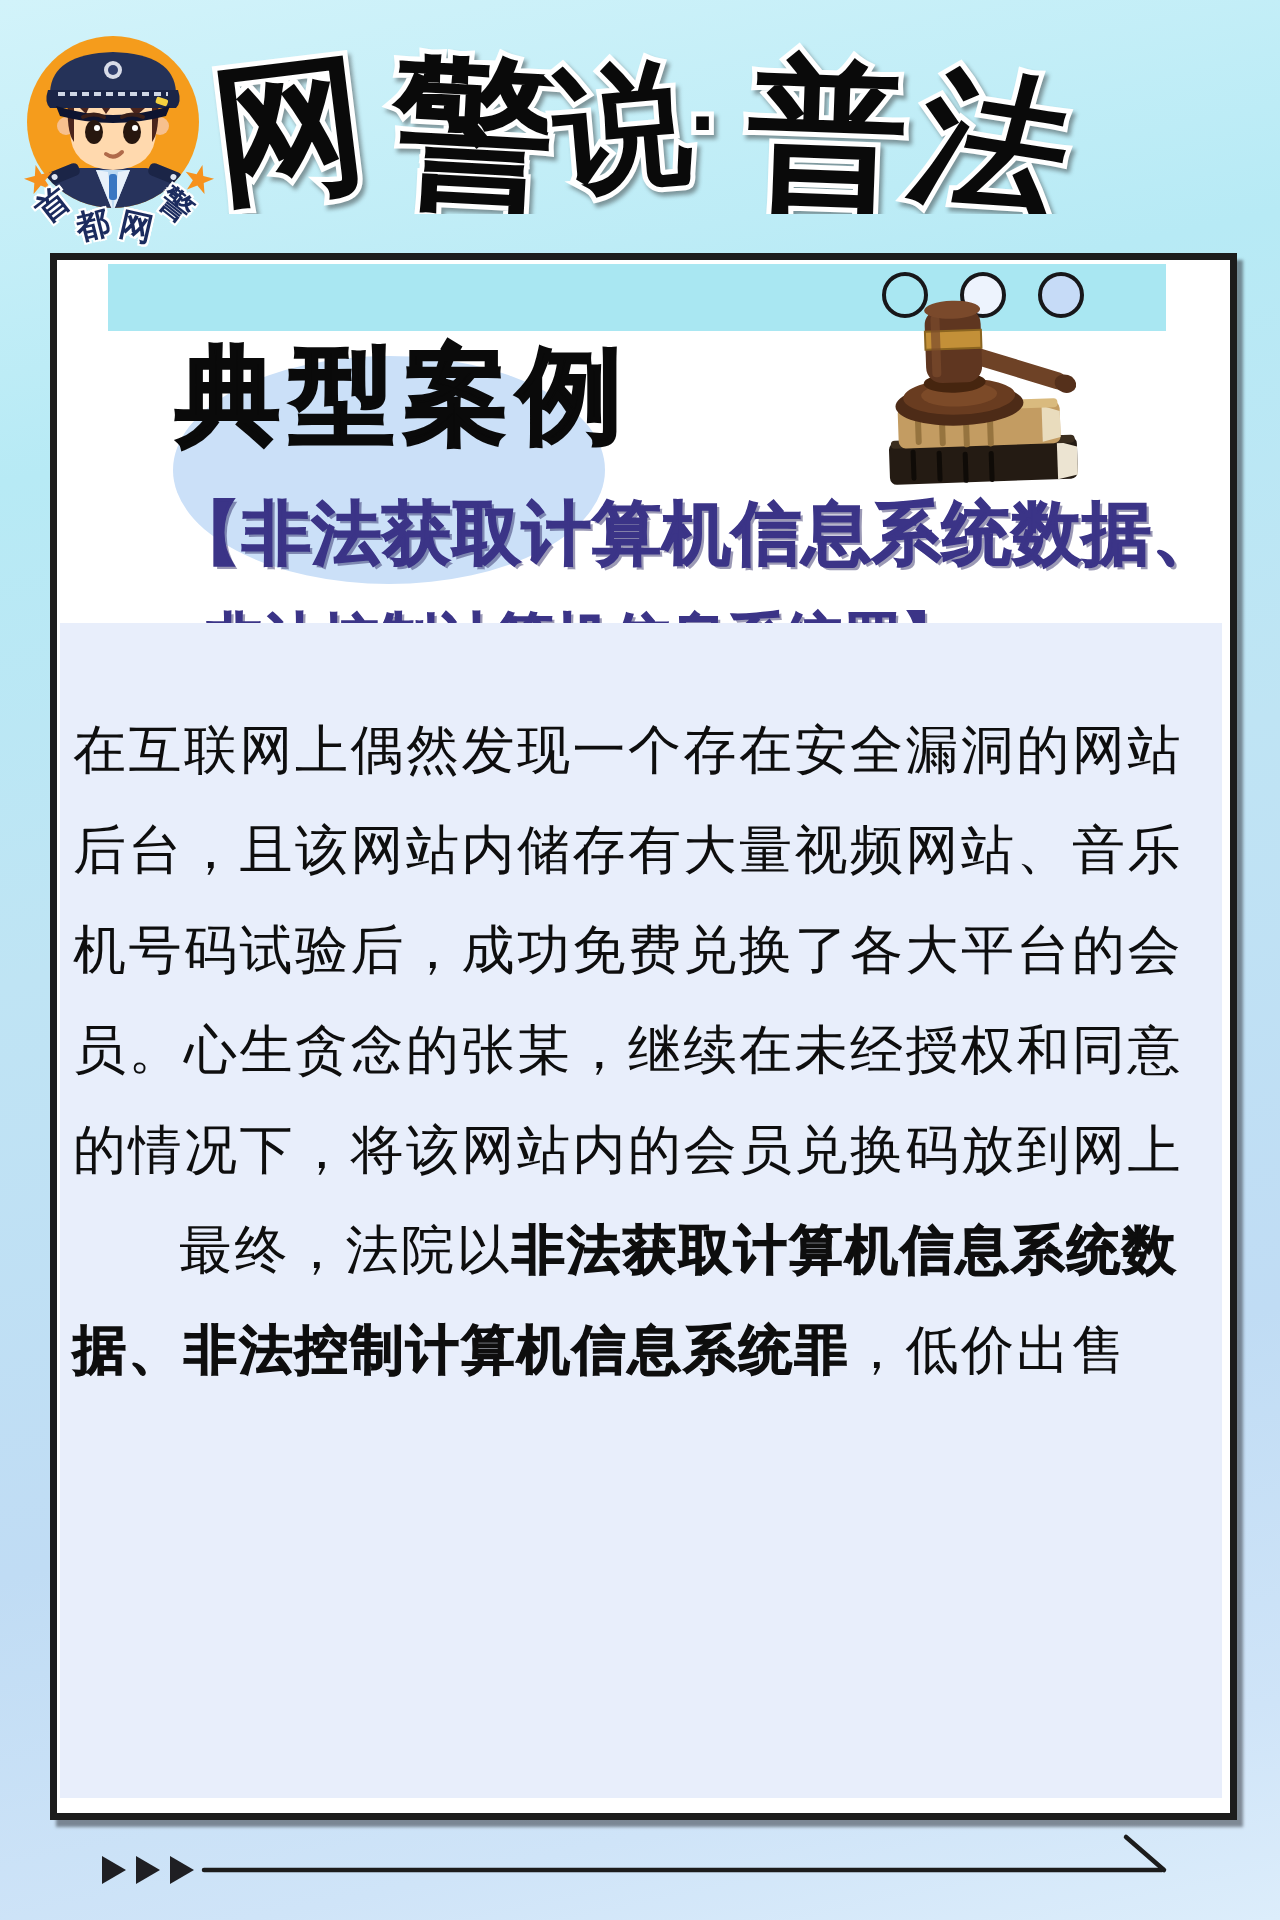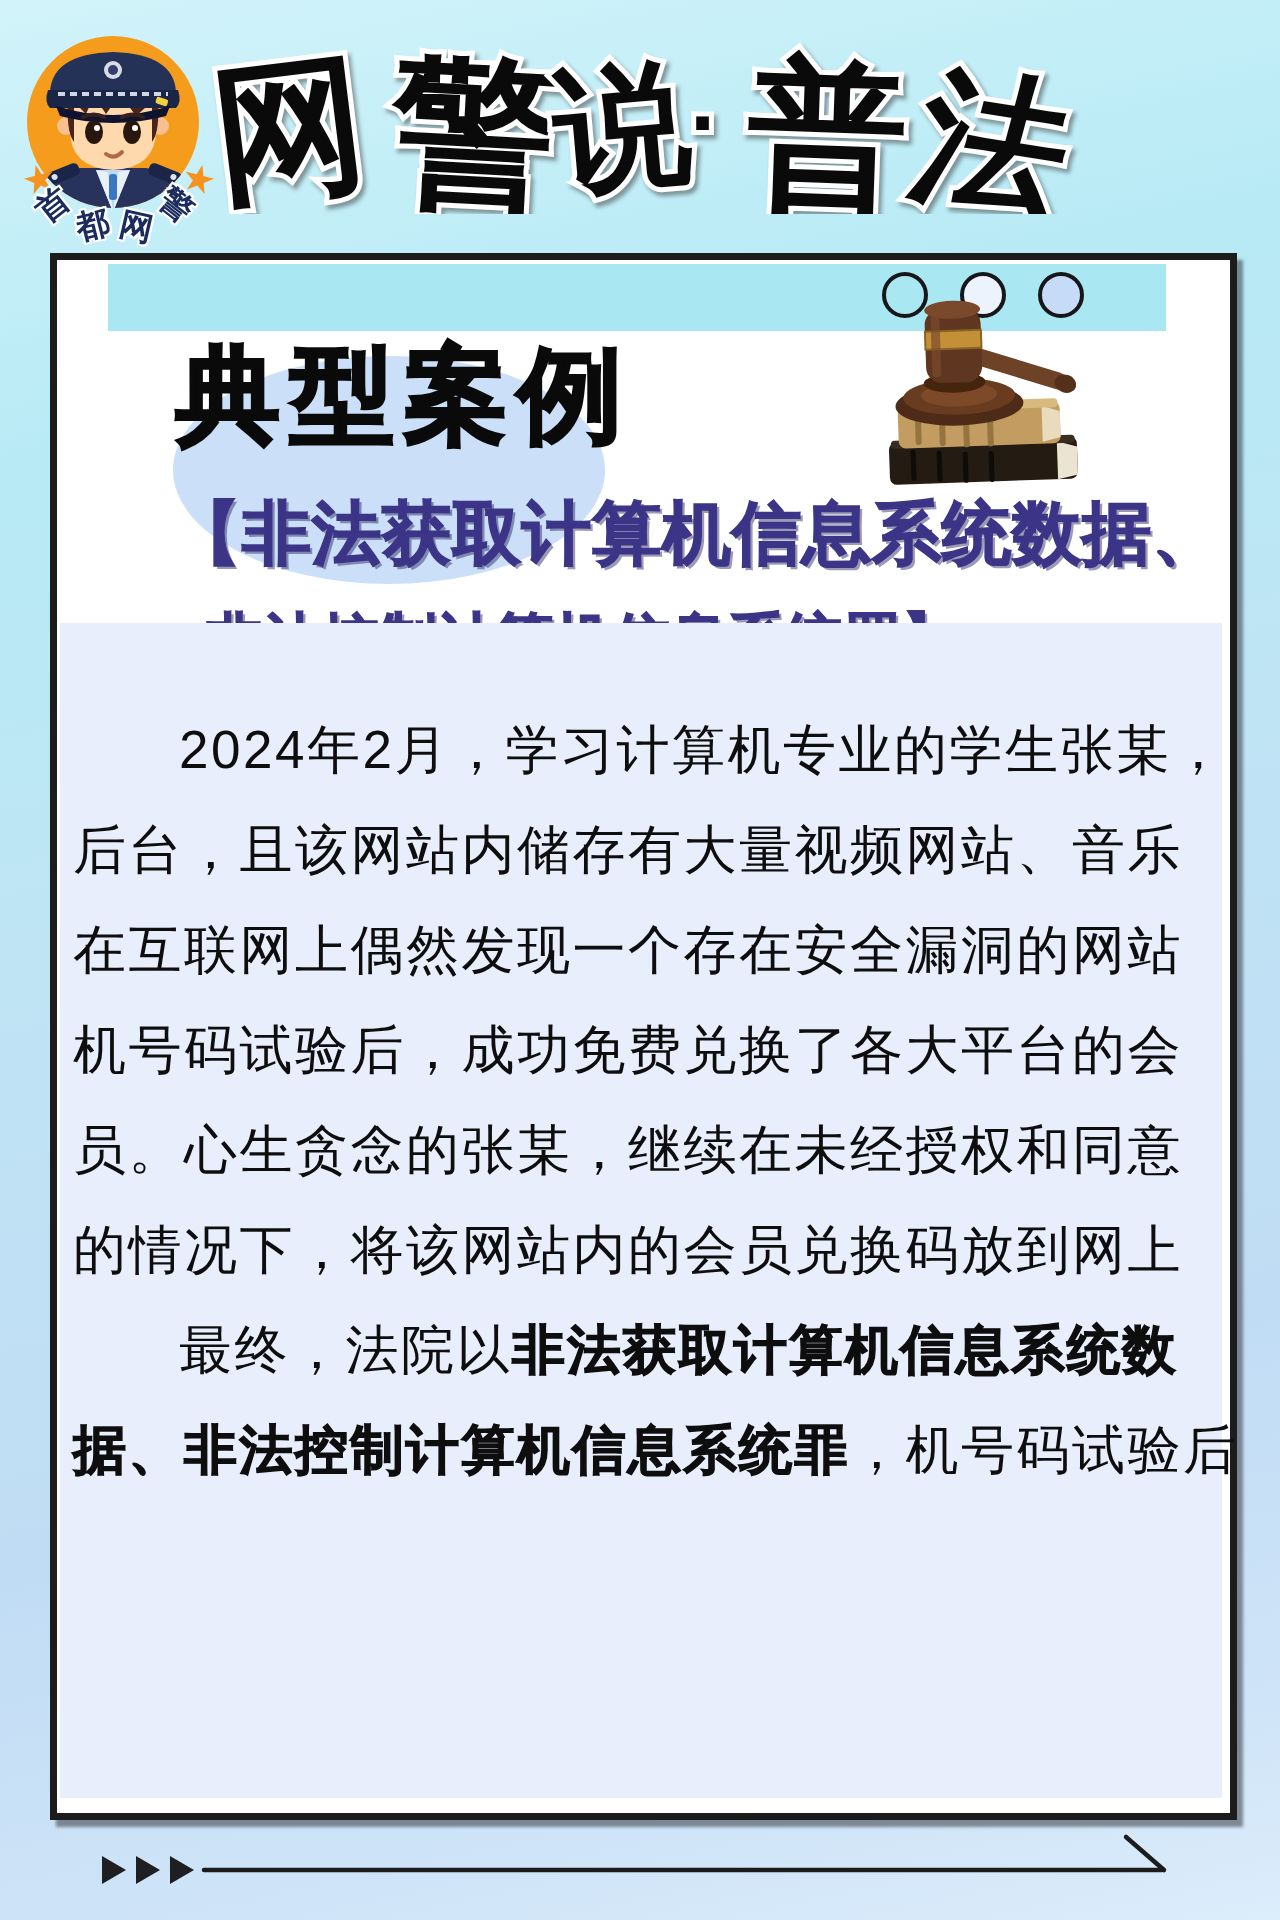--- a/index.html
+++ b/index.html
@@ -198,28 +198,27 @@
       <ellipse cx="96" cy="9" rx="28" ry="9" fill="#7a492b"></ellipse>
       <rect x="74" y="14" width="9" height="62" rx="4" fill="#7b4a2c" opacity=".7"></rect>
     </g>
   </svg>
 
   <div class="abs crime-line l1">【非法获取计算机信息系统数据、</div>
   <div class="abs crime-line l2">非法控制计算机信息系统罪】</div>
 
   <div class="abs body-panel"></div>
   <div class="abs case-body">
-      <div class="body-line indent"><span>2024年2月，学习计算机专业的学生张某，</span></div>
+      <div class="body-line"><span>在互联网上偶然发现一个存在安全漏洞的网站</span></div>
       <div class="body-line"><span>后台，且该网站内储存有大量视频网站、音乐</span></div>
-      <div class="body-line"><span>在互联网上偶然发现一个存在安全漏洞的网站</span></div>
       <div class="body-line"><span>机号码试验后，成功免费兑换了各大平台的会</span></div>
       <div class="body-line"><span>员。心生贪念的张某，继续在未经授权和同意</span></div>
       <div class="body-line"><span>的情况下，将该网站内的会员兑换码放到网上</span></div>
       <div class="body-line indent"><span>最终，法院以</span><span class="seg-bold">非法获取计算机信息系统数</span></div>
-      <div class="body-line"><span class="seg-bold">据、非法控制计算机信息系统罪</span><span>，机号码试验后</span></div>
+      <div class="body-line"><span class="seg-bold">据、非法控制计算机信息系统罪</span><span>，低价出售</span></div>
     </div>
 
   <svg class="abs footer-svg" width="1100" height="60" viewBox="0 0 1100 60">
     <g>
       <polygon points="12,26 12,54 36,40"></polygon>
       <polygon points="46,26 46,54 70,40"></polygon>
       <polygon points="80,26 80,54 104,40"></polygon>
     </g>
     <line class="stroke" x1="114" y1="40" x2="1072" y2="40"></line>
     <line class="stroke" x1="1036" y1="7" x2="1074" y2="40"></line>

